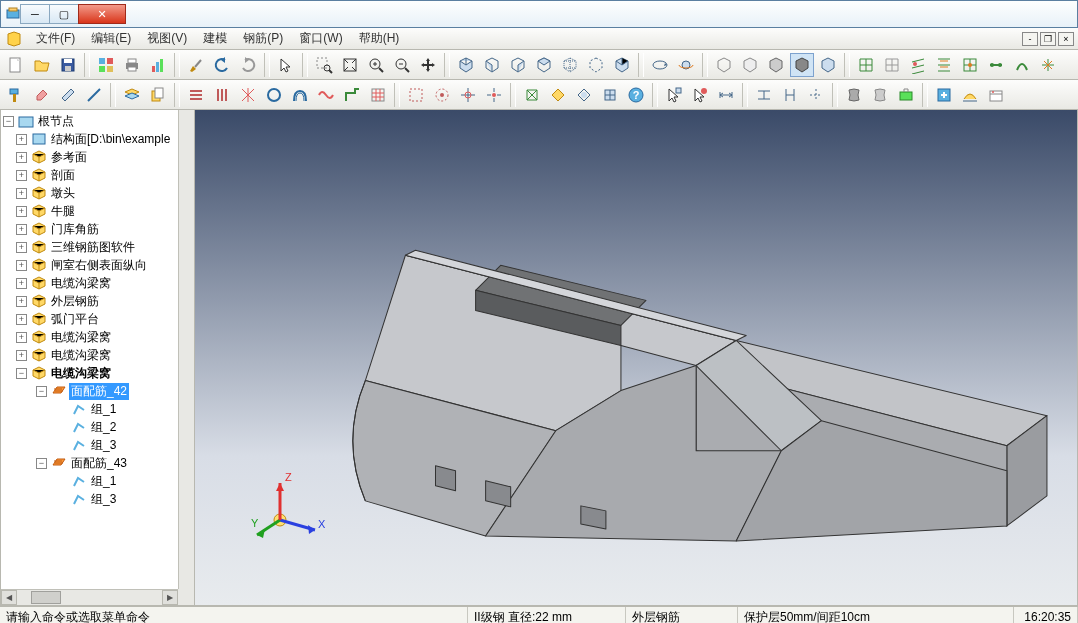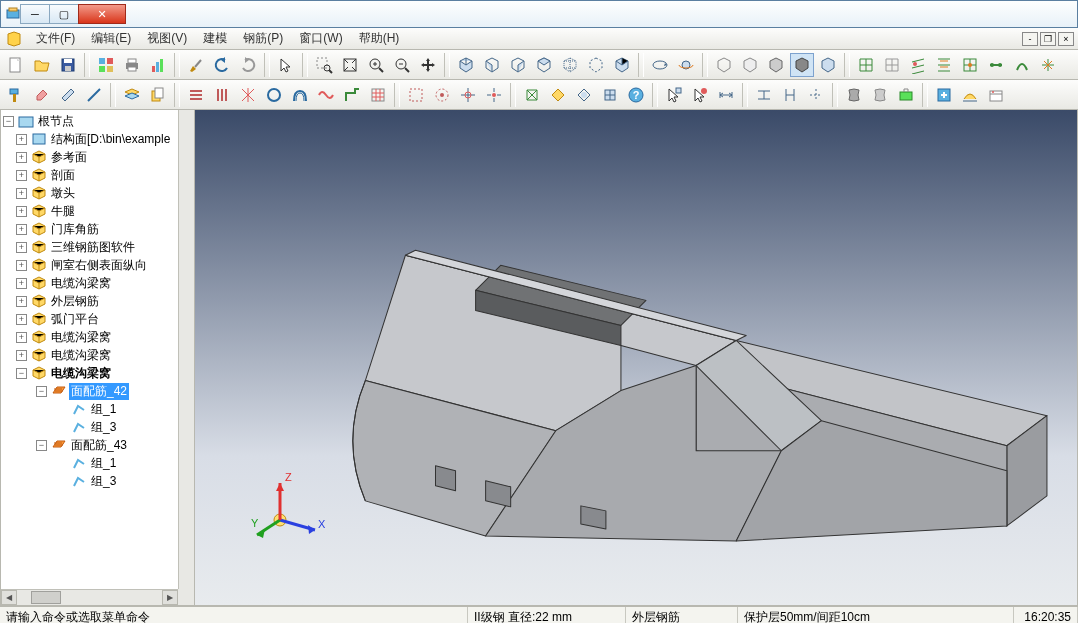--- a/index.html
+++ b/index.html
@@ -734,20 +734,30 @@
             <span class="node-label">组_1</span>
           </div>
         <div class="tree-row">
             <span class="indent" style="width:53px"></span>
             <span class="expander-empty"></span>
             <span class="node-icon">
               <svg viewBox="0 0 16 16">
                 <path d="M3 13 L7 5 L13 9" fill="none" stroke="#5ab0e0" stroke-width="2"></path>
               </svg>
             </span>
+            <span class="node-label">组_2</span>
+          </div>
+        <div class="tree-row">
+            <span class="indent" style="width:53px"></span>
+            <span class="expander-empty"></span>
+            <span class="node-icon">
+              <svg viewBox="0 0 16 16">
+                <path d="M3 13 L7 5 L13 9" fill="none" stroke="#5ab0e0" stroke-width="2"></path>
+              </svg>
+            </span>
             <span class="node-label">组_3</span>
           </div>
 
         <div class="tree-row">
             <span class="indent" style="width:33px"></span>
             <span class="expander">−</span>
             <span class="node-icon">
               <svg viewBox="0 0 16 16">
                 <path d="M2 10 L6 4 L14 4 L10 10 Z" fill="#ff9a3a" stroke="#c05a10"></path>
                 <path d="M4 8 L12 8 M3 6 L11 6" stroke="#c05a10"></path>

